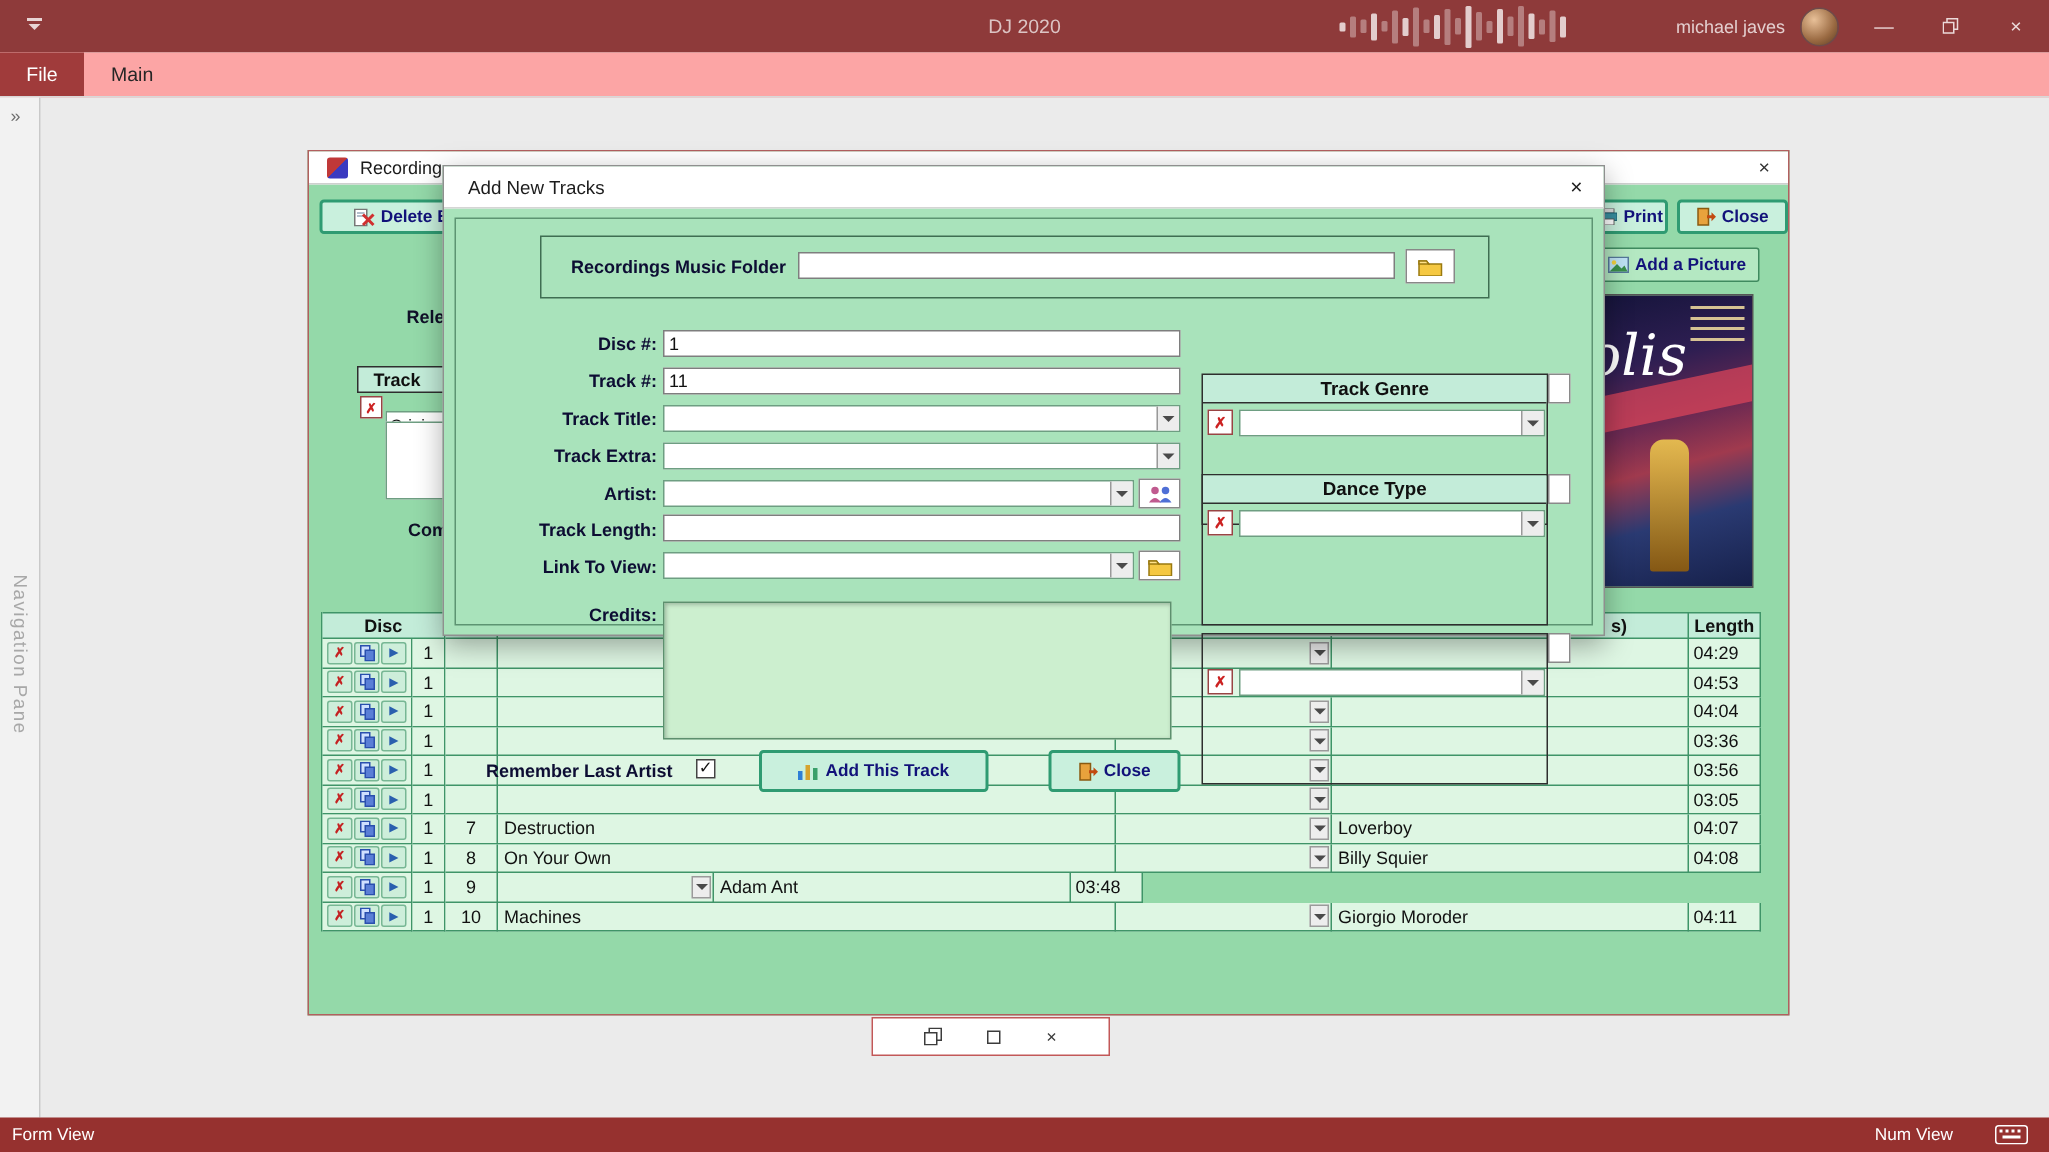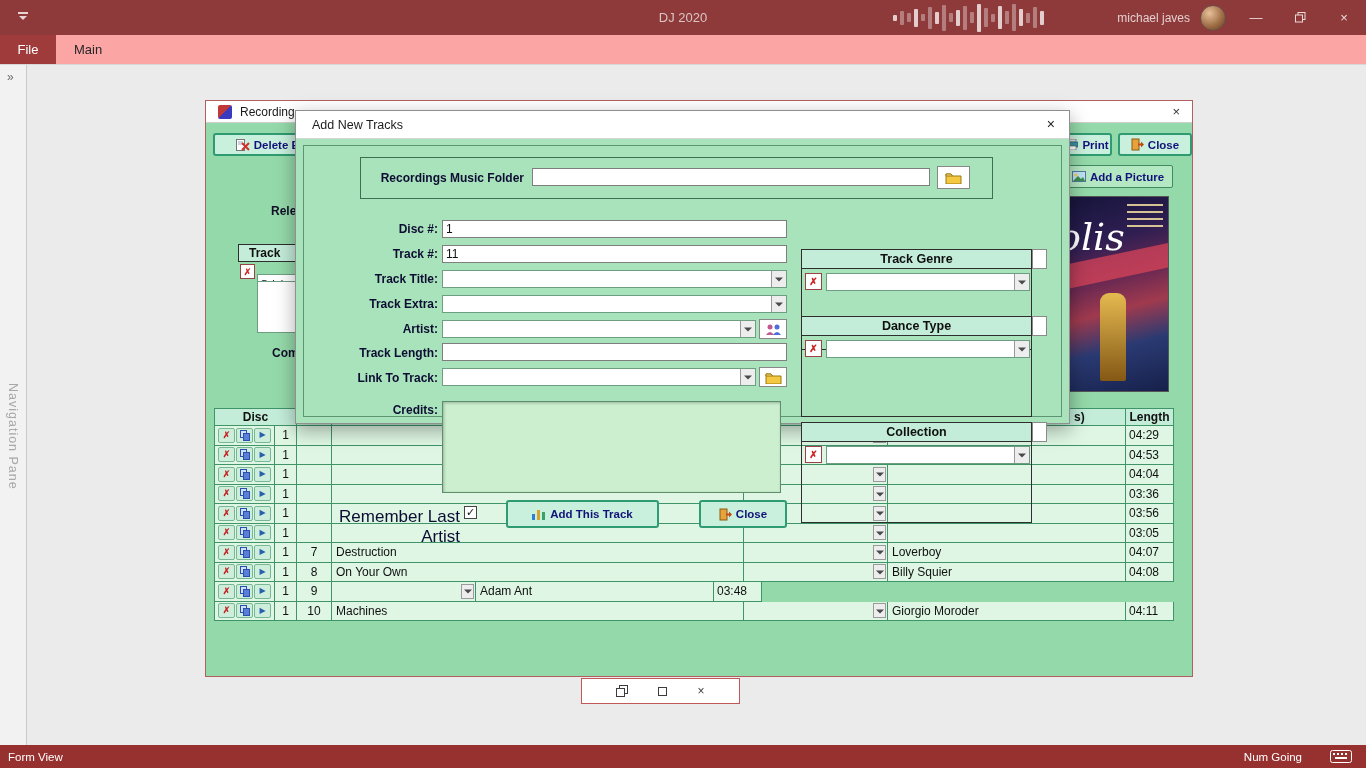--- a/index.html
+++ b/index.html
@@ -84,21 +84,21 @@
   .mf-label{position:absolute;left:0;top:13px;width:163px;text-align:right;font-weight:bold;font-size:12px;color:#0d0d33;}
   .mf-input{position:absolute;left:171px;top:10px;width:398px;height:19px;}
   .mf-folder{position:absolute;left:576px;top:8px;width:33px;height:23px;background:#fff;border:1px solid #888;display:flex;align-items:center;justify-content:center;}
 
   .fieldlabel{position:absolute;left:20px;width:122px;text-align:right;font-weight:bold;font-size:12px;color:#0d0d33;white-space:nowrap;}
   .tinput{position:absolute;height:18px;border:1px solid #7e7e7e;background:#fff;font-size:12px;padding:0 3px;font-family:inherit;color:#111;}
   .combo{position:absolute;height:18px;background:#fff;border:1px solid #6e9e82;}
   .arrowbox{position:absolute;right:0;top:0;bottom:0;width:15px;background:#ededed;border-left:1px solid #999;}
   .side-btn{position:absolute;width:28px;height:20px;background:#fff;border:1px solid #888;display:flex;align-items:center;justify-content:center;}
   .credits-area{position:absolute;left:146px;top:290px;width:339px;height:92px;background:#ccefcf;border:1px solid #5d8f6e;box-shadow:inset 1px 1px 3px rgba(0,0,0,.25);resize:none;font-family:inherit;font-size:12px;}
-  .remember-label{position:absolute;left:28px;top:396px;width:136px;text-align:right;font-weight:normal;font-size:17px;color:#0d0d33;}
+  .remember-label{position:absolute;left:28px;top:396px;width:136px;font-weight:bold;font-size:12px;color:#0d0d33;}
   .checkbox{position:absolute;left:168px;top:395px;width:13px;height:13px;background:#fff;border:1px solid #444;display:flex;align-items:center;justify-content:center;font-size:11px;line-height:1;color:#111;}
 
   .panel{position:absolute;left:505px;width:231px;height:101px;border:1px solid #2e2e2e;}
   .panel-h{height:19px;background:#c3ecd9;border-bottom:1px solid #2e2e2e;display:flex;align-items:center;justify-content:center;font-weight:bold;font-size:12.5px;color:#101010;}
   .panel-tab{position:absolute;left:230px;top:-1px;width:15px;height:20px;background:#fff;border:1px solid #8a8a8a;}
   .mini-del{position:absolute;left:3px;top:23px;width:17px;height:17px;background:#fff;border:1px solid #994444;color:#c22;font-weight:bold;font-size:10px;display:flex;align-items:center;justify-content:center;}
   .panel .combo{left:24px;top:23px;width:204px;}
 
   
   .miniwin{position:absolute;left:581px;top:678px;width:159px;height:26px;background:#fff;border:1px solid #c25858;display:flex;align-items:center;justify-content:center;gap:30px;color:#3c3c3c;z-index:5;}
@@ -472,21 +472,21 @@
           <circle cx="5" cy="4" r="2.5" fill="#c05a8f"></circle>
           <path d="M1 12 q4 -6 8 0 z" fill="#c05a8f"></path>
           <circle cx="12" cy="4" r="2.5" fill="#4f6fd6"></circle>
           <path d="M8 12 q4 -6 8 0 z" fill="#4f6fd6"></path>
         </svg>
     </span>
 
     <span class="fieldlabel" style="top:235px;">Track Length:</span>
     <input class="tinput" style="left: 146px; top: 232px; width: 345px;" value="">
 
-    <span class="fieldlabel" style="top:260px;">Link To Track:</span>
+    <span class="fieldlabel" style="top:260px;">Link To View:</span>
     <div class="combo" style="left:146px;top:257px;width:314px;">
         <span class="arrowbox"></span>
       </div>
     <span class="side-btn" style="left:463px;top:256px;">
       <svg width="17" height="13">
           <path d="M1 3 h5 l1.5 2 H16 v8 H1 z" fill="#f5c842" stroke="#9a7a10"></path>
           <path d="M1 3 h5 l1.5 2 H1 z" fill="#ffe28a" stroke="#9a7a10"></path>
         </svg>
     </span>
 
@@ -523,42 +523,41 @@
     </div>
     <div class="panel" style="top:205px;">
       <div class="panel-h">Dance Type</div>
       <span class="panel-tab"></span>
       <span class="mini-del">✗</span>
       <div class="combo">
           <span class="arrowbox"></span>
         </div>
     </div>
     <div class="panel" style="top:311px;">
-      <div class="panel-h">Collection</div>
       <span class="panel-tab"></span>
       <span class="mini-del">✗</span>
       <div class="combo">
           <span class="arrowbox"></span>
         </div>
     </div>
   </section>
 
   <div class="miniwin">
     <svg width="12" height="12">
         <rect x="3.5" y="0.5" width="8" height="8" fill="none" stroke="#3c3c3c"></rect>
         <rect x="0.5" y="3.5" width="8" height="8" fill="#fff" stroke="#3c3c3c"></rect>
       </svg>
     <span class="sq"></span>
     <span class="x">×</span>
   </div>
 
   <footer class="statusbar">
     <span>Form View</span>
     <span class="sb-spacer"></span>
-    <span>Num Going</span>
+    <span>Num View</span>
     <svg width="22" height="13">
         <rect x="0.5" y="0.5" width="21" height="12" rx="2" fill="none" stroke="#fff"></rect>
         <g fill="#fff">
           <rect x="3" y="3" width="2" height="2"></rect>
           <rect x="7" y="3" width="2" height="2"></rect>
           <rect x="11" y="3" width="2" height="2"></rect>
           <rect x="15" y="3" width="2" height="2"></rect>
           <rect x="5" y="7" width="12" height="2"></rect>
         </g>
       </svg>

